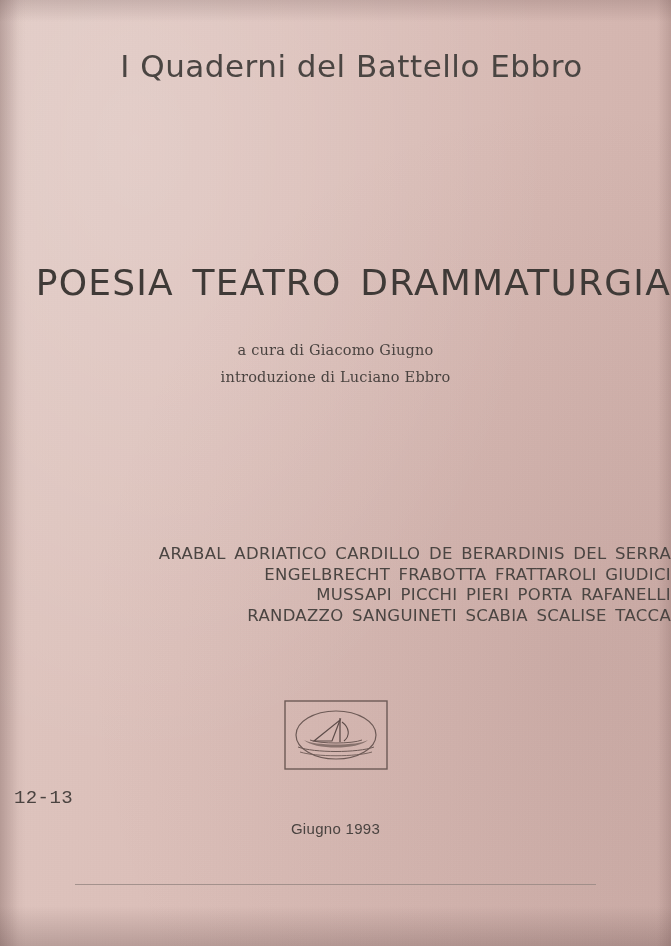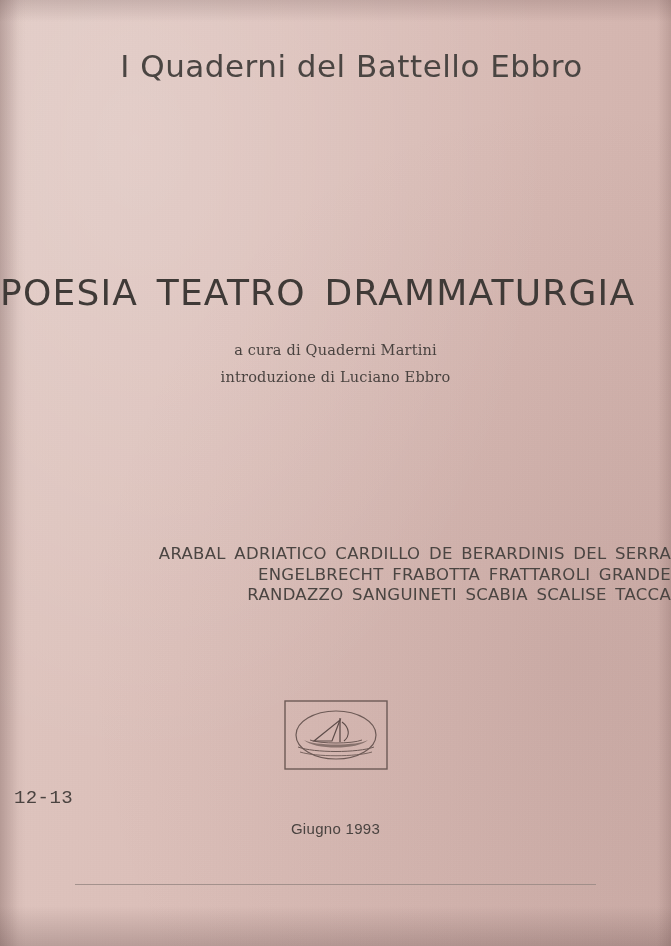--- a/index.html
+++ b/index.html
@@ -84,24 +84,24 @@
     text-align: center;
     font-family: "DejaVu Sans", sans-serif;
     font-size: 31px;
     letter-spacing: 0.5px;
     color: #4a4542;
     font-weight: 400;
   }
 
   #main-title {
     position: absolute;
-    top: 272px;
-    left: 0;
-    width: 671px;
-    text-align: left;
+    top: 262px;
+    left: 0;
+    width: 671px;
+    text-align: right;
     font-family: "DejaVu Sans", sans-serif;
     font-size: 36px;
     letter-spacing: 1.2px;
     color: #3f3a37;
     font-weight: 400;
     word-spacing: 6px;
   }
 
   #editor-line {
     position: absolute;
@@ -195,27 +195,28 @@
   <div id="edge-shade-right"></div>
   <div id="edge-shade-top"></div>
   <div id="edge-shade-bottom"></div>
 
   <div class="content">
 
     <div id="series-title">I Quaderni del Battello Ebbro</div>
 
     <div id="main-title">POESIA TEATRO DRAMMATURGIA</div>
 
-    <div id="editor-line">a cura di Quaderni Martini</div>
+    <div id="editor-line">a cura di Giacomo Giugno</div>
 
     <div id="intro-line">introduzione  di Luciano Ebbro</div>
 
     <div id="contributors">
       <div class="contrib-line">ARABAL  ADRIATICO  CARDILLO  DE BERARDINIS  DEL SERRA</div>
-      <div class="contrib-line">ENGELBRECHT  FRABOTTA  FRATTAROLI  GRANDE</div>
+      <div class="contrib-line">ENGELBRECHT  FRABOTTA  FRATTAROLI  GIUDICI</div>
+      <div class="contrib-line">MUSSAPI  PICCHI  PIERI  PORTA  RAFANELLI</div>
       <div class="contrib-line">RANDAZZO  SANGUINETI  SCABIA  SCALISE  TACCA</div>
     </div>
 
     <div id="publisher-logo">
       <svg width="104" height="70" viewBox="0 0 104 70" xmlns="http://www.w3.org/2000/svg">
         <rect x="1" y="1" width="102" height="68" fill="none" stroke="#6d5a56" stroke-width="1.4"></rect>
         <ellipse cx="52" cy="35" rx="40" ry="24" fill="none" stroke="#6d5a56" stroke-width="1.2"></ellipse>
         <path d="M20 40 C30 46, 74 46, 84 40 C74 50, 30 50, 20 40 Z" fill="#7a6662" opacity="0.85"></path>
         <path d="M26 40 C36 44, 68 44, 78 40" fill="none" stroke="#6d5a56" stroke-width="1"></path>
         <path d="M30 41 L48 41 L56 20 Z" fill="none" stroke="#5d4c49" stroke-width="1.2"></path>

